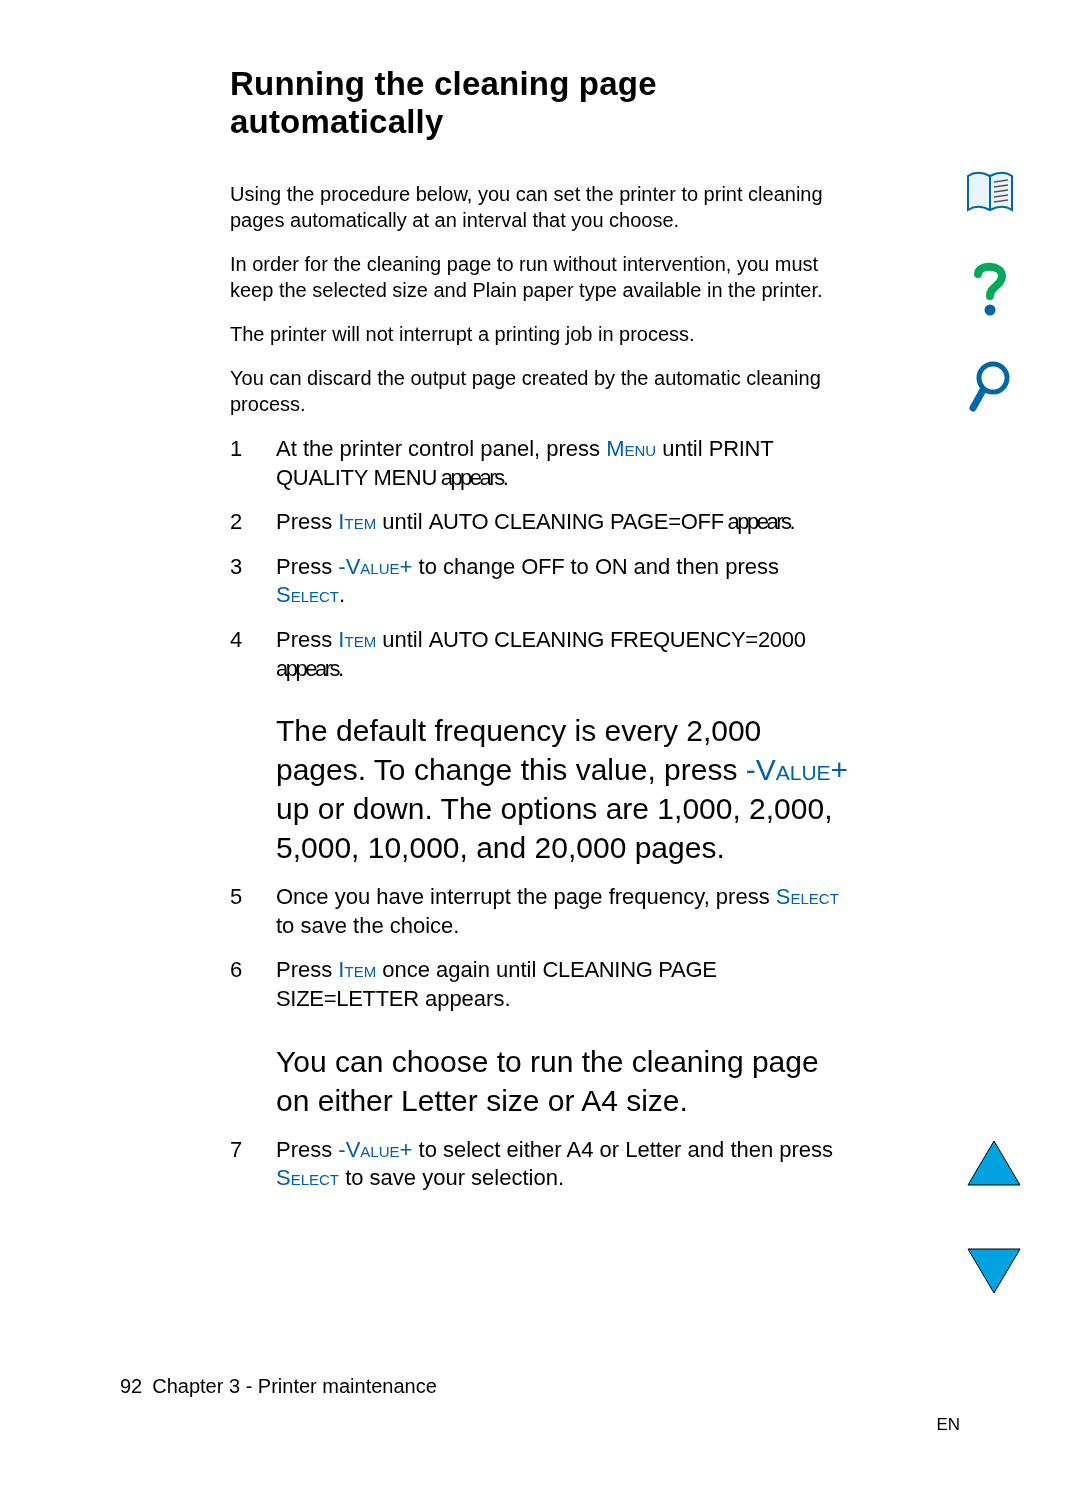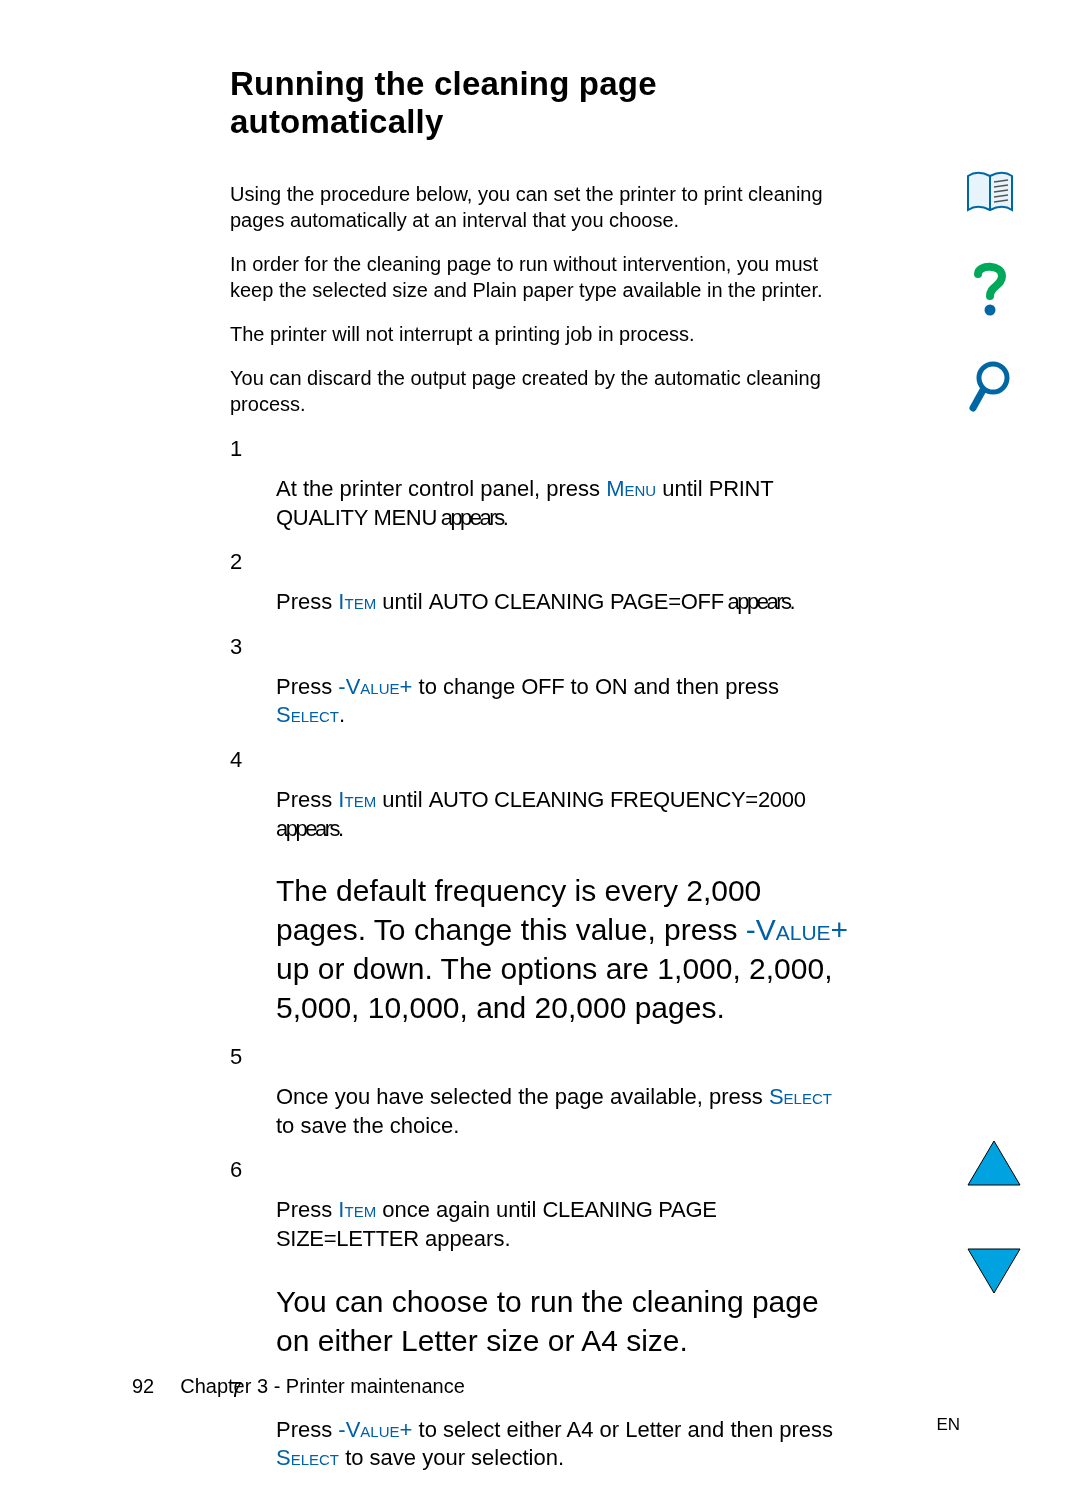--- a/index.html
+++ b/index.html
@@ -33,21 +33,20 @@
     font-size: 22px;
     line-height: 1.3;
     margin-bottom: 16px;
   }
   .list-num {
     width: 46px;
     flex-shrink: 0;
   }
   .list-body {
     flex: 1;
-    margin-top: 40px;
   }
   .sub-para {
     font-size: 30px;
     line-height: 1.3;
     margin-top: 28px;
   }
   .key {
     color: #0060a8;
   }
   .smallcaps {
@@ -82,22 +81,21 @@
     position: absolute;
     left: 120px;
     bottom: 60px;
     width: 840px;
     display: flex;
     justify-content: space-between;
     font-size: 20px;
   }
   .footer-left {
     display: flex;
-    gap: 26px;
-    margin-left: 12px;
+    gap: 10px;
   }
   .footer-right {
     font-size: 17px;
     margin-top: 40px;
   }
 </style>
 </head>
 <body>
 
 <div class="content">
@@ -135,21 +133,21 @@
       <span>Press </span><span class="key smallcaps">Item</span><span> until </span><span class="display-text">AUTO CLEANING FREQUENCY=2000</span><span class="overlap"> appears.</span>
       <div class="sub-para">
         <span>The default frequency is every 2,000 pages. To change this value, press </span><span class="key smallcaps">-Value+</span><span> up or down. The options are 1,000, 2,000, 5,000, 10,000, and 20,000 pages.</span>
       </div>
     </div>
   </div>
 
   <div class="list-item">
     <div class="list-num">5</div>
     <div class="list-body">
-      <span>Once you have selected the page available, press </span><span class="key smallcaps">Select</span><span> to save the choice.</span>
+      <span>Once you have interrupt the page frequency, press </span><span class="key smallcaps">Select</span><span> to save the choice.</span>
     </div>
   </div>
 
   <div class="list-item">
     <div class="list-num">6</div>
     <div class="list-body">
       <span>Press </span><span class="key smallcaps">Item</span><span> once again until </span><span class="display-text">CLEANING PAGE SIZE=LETTER</span><span> appears.</span>
       <div class="sub-para">
         <span>You can choose to run the cleaning page on either Letter size or A4 size.</span>
       </div>

